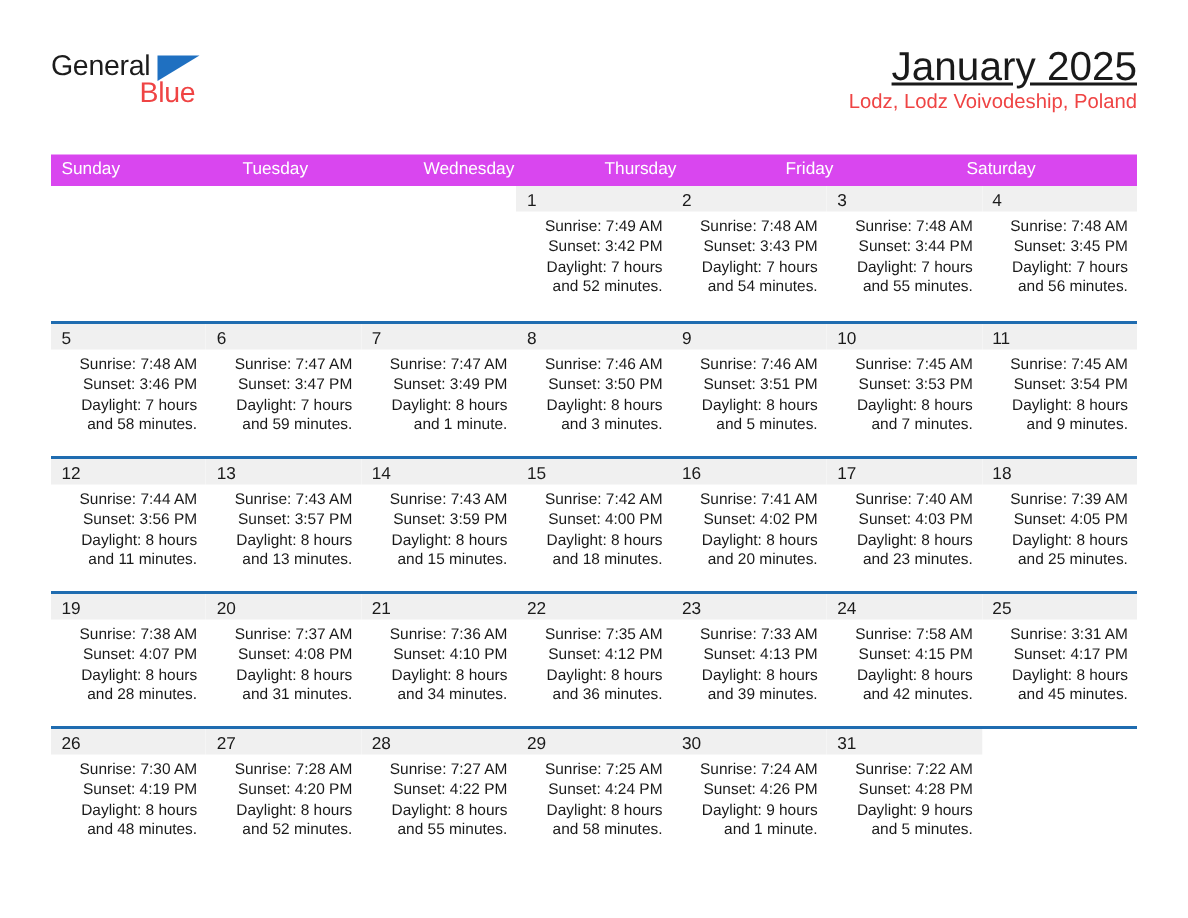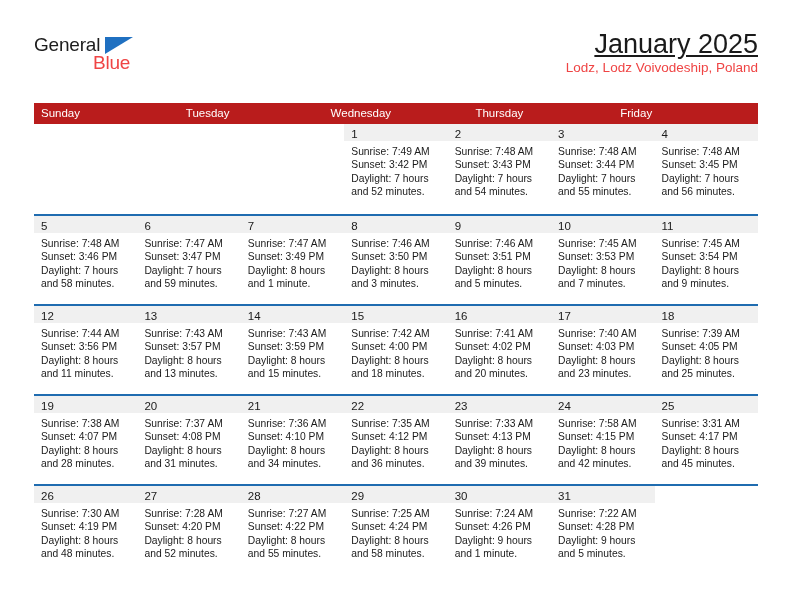--- a/index.html
+++ b/index.html
@@ -79,21 +79,21 @@
     line-height: 16px;
     white-space: nowrap;
   }
 
   
   .calendar {
     width: 724px;
   }
   .weekday-row {
     display: flex;
-    background: #b91c1c;
+    background: #d946ef;
     height: 21px;
   }
   .weekday {
     flex: 1 1 0;
     color: #ffffff;
     font-size: 11.5px;
     line-height: 21px;
     padding-left: 7px;
     white-space: nowrap;
   }
@@ -113,20 +113,21 @@
     background: #f0f0f0;
     padding-left: 7px;
   }
   .day-num {
     font-size: 11.5px;
     line-height: 17px;
     color: #1a1a1a;
   }
   .day-body {
     padding: 4px 6px 0 7px;
+    text-align: right;
   }
   .day-line {
     font-size: 10.3px;
     line-height: 13.4px;
     color: #1a1a1a;
     white-space: nowrap;
   }
   .day-cell.blank { background: #ffffff; }
   .day-cell.blank .day-band { background: transparent; }
 </style>
@@ -151,20 +152,21 @@
   </div>
 
   <div class="calendar">
 
     <div class="weekday-row">
       <div class="weekday">Sunday</div>
       <div class="weekday">Tuesday</div>
       <div class="weekday">Wednesday</div>
       <div class="weekday">Thursday</div>
       <div class="weekday">Friday</div>
+      <div class="weekday">Saturday</div>
     </div>
 
     <div id="weeks-container">
         <div class="week-row first">
           <div class="day-cell blank">
             <div class="day-band"><span class="day-num"></span></div>
             <div class="day-body">
               <div class="day-line"></div>
               <div class="day-line"></div>
               <div class="day-line"></div>

